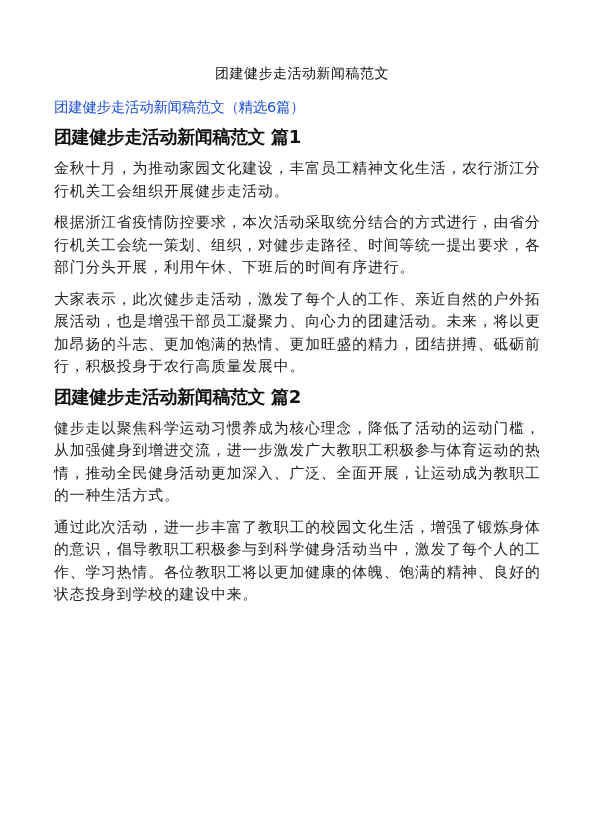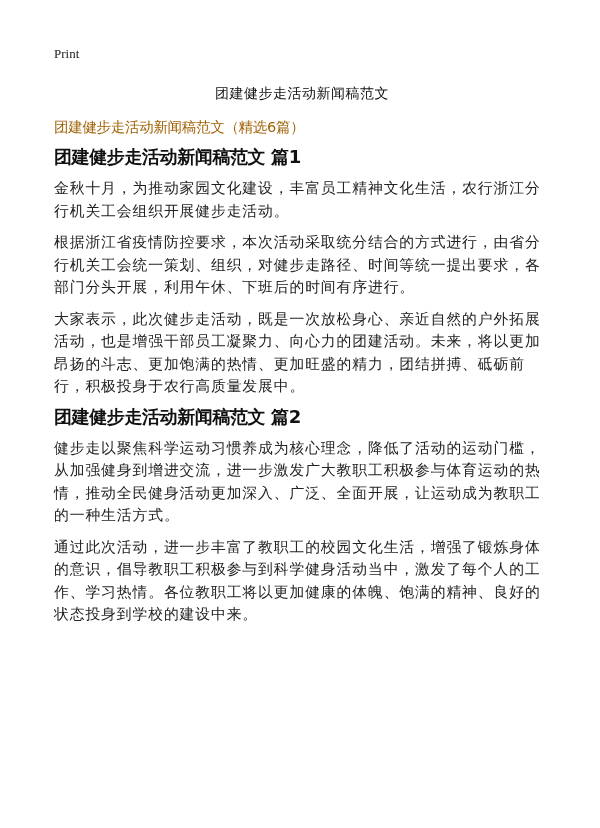--- a/index.html
+++ b/index.html
@@ -35,21 +35,21 @@
       text-align: center;
       margin: 14px 0 0 0;
       line-height: 30px;
       letter-spacing: 0.5px;
       color: #111;
     }
     .doc-subtitle {
       font-size: 14.5px;
       margin: 8px 0 0 0;
       line-height: 22px;
-      color: #a16207;
+      color: #1d4ed8;
       letter-spacing: -0.3px;
     }
     .section-heading {
       font-size: 18px;
       font-weight: bold;
       margin: 8px 0 0 0;
       line-height: 22px;
       color: #111;
       letter-spacing: -0.4px;
     }
@@ -62,29 +62,28 @@
       text-align: left;
     }
     .section {
       margin: 0;
     }
   </style>
 </head>
 <body>
 
 <div class="page">
-  <p class="print-label">Print</p>
   <h1 class="doc-title">团建健步走活动新闻稿范文</h1>
   <p class="doc-subtitle">团建健步走活动新闻稿范文（精选6篇）</p>
 
   <div class="section">
     <h2 class="section-heading">团建健步走活动新闻稿范文 篇1</h2>
     <p class="para">金秋十月，为推动家园文化建设，丰富员工精神文化生活，农行浙江分行机关工会组织开展健步走活动。</p>
     <p class="para">根据浙江省疫情防控要求，本次活动采取统分结合的方式进行，由省分行机关工会统一策划、组织，对健步走路径、时间等统一提出要求，各部门分头开展，利用午休、下班后的时间有序进行。</p>
-    <p class="para">大家表示，此次健步走活动，既是一次放松身心、亲近自然的户外拓展活动，也是增强干部员工凝聚力、向心力的团建活动。未来，将以更加昂扬的斗志、更加饱满的热情、更加旺盛的精力，团结拼搏、砥砺前行，积极投身于农行高质量发展中。</p>
+    <p class="para">大家表示，此次健步走活动，激发了每个人的工作、亲近自然的户外拓展活动，也是增强干部员工凝聚力、向心力的团建活动。未来，将以更加昂扬的斗志、更加饱满的热情、更加旺盛的精力，团结拼搏、砥砺前行，积极投身于农行高质量发展中。</p>
   </div>
 
   <div class="section">
     <h2 class="section-heading">团建健步走活动新闻稿范文 篇2</h2>
     <p class="para">健步走以聚焦科学运动习惯养成为核心理念，降低了活动的运动门槛，从加强健身到增进交流，进一步激发广大教职工积极参与体育运动的热情，推动全民健身活动更加深入、广泛、全面开展，让运动成为教职工的一种生活方式。</p>
     <p class="para">通过此次活动，进一步丰富了教职工的校园文化生活，增强了锻炼身体的意识，倡导教职工积极参与到科学健身活动当中，激发了每个人的工作、学习热情。各位教职工将以更加健康的体魄、饱满的精神、良好的状态投身到学校的建设中来。</p>
   </div>
 
 </div>
 

